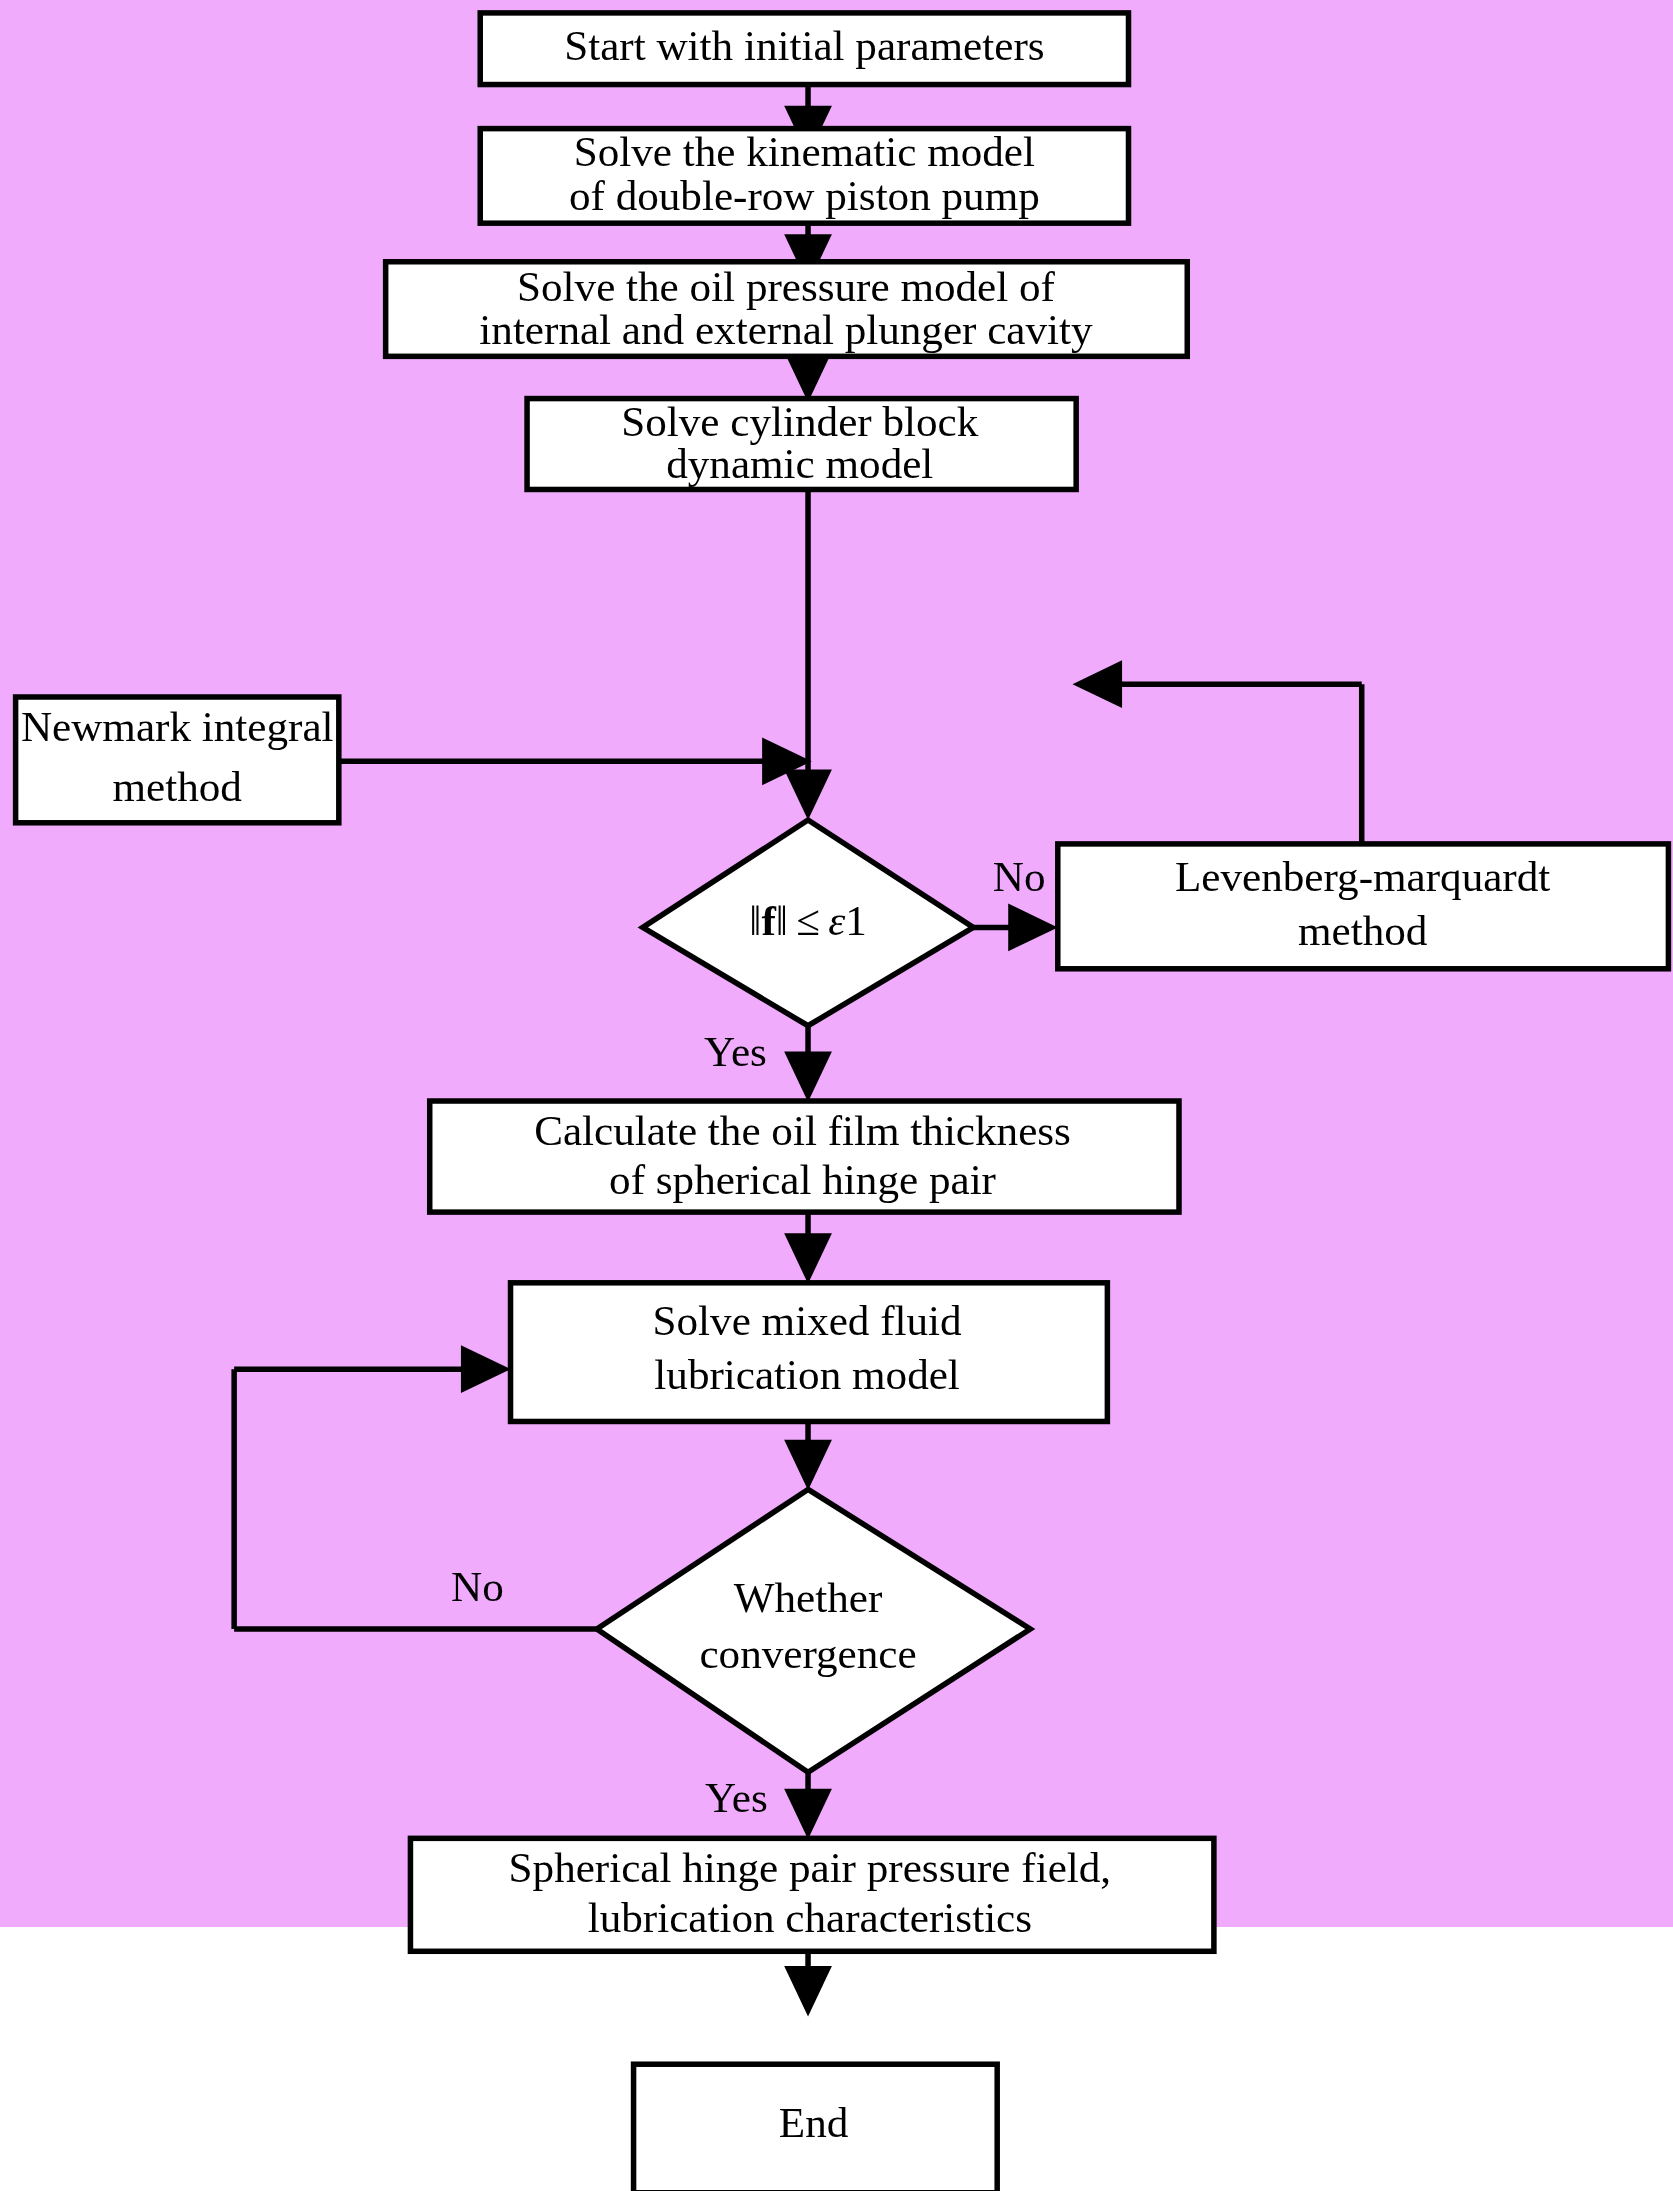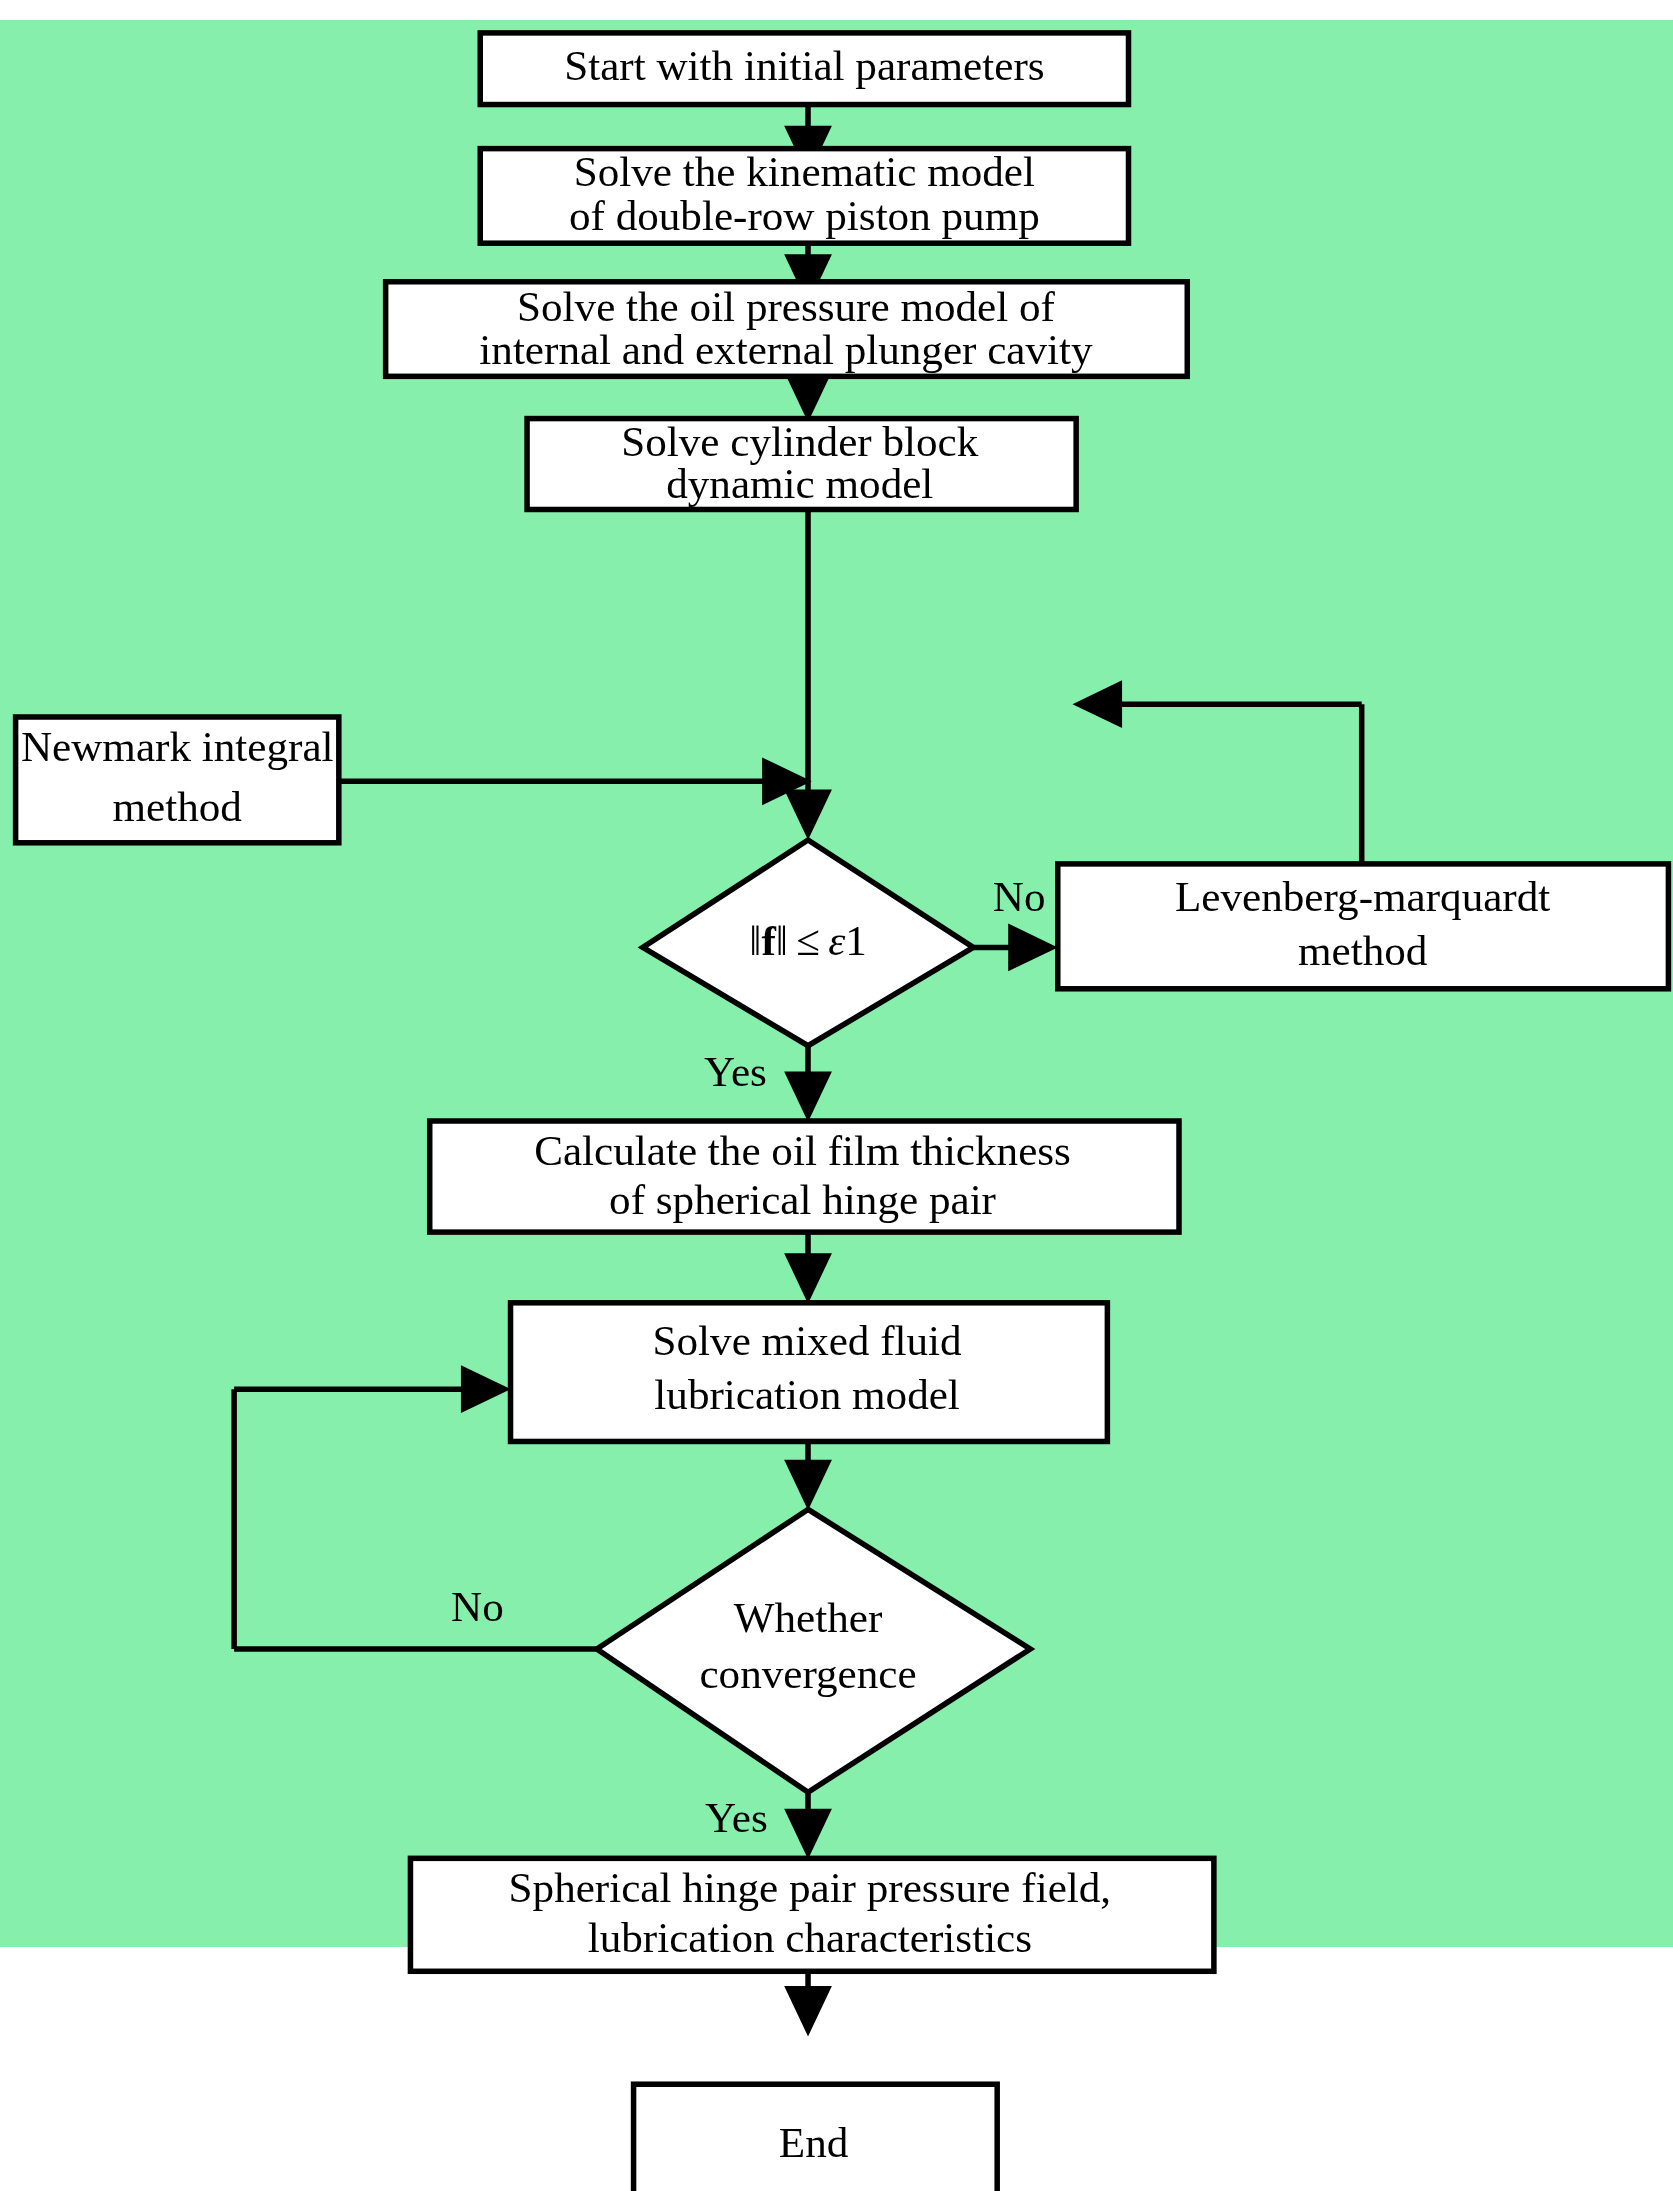--- a/index.html
+++ b/index.html
@@ -10,22 +10,21 @@
   body {
     width: 1673px;
     height: 2191px;
     font-family: "Liberation Serif", "DejaVu Serif", serif;
     overflow: hidden;
   }
   #flowchart-root {
     position: relative;
     width: 1673px;
     height: 1927px;
-    background: #86efac;
-    margin-top: 20px;
+    background: #f0abfc;
   }
   svg.chart-svg {
     position: absolute;
     top: 0;
     left: 0;
     width: 1673px;
     height: 2191px;
     display: block;
   }
   .node-shape {

